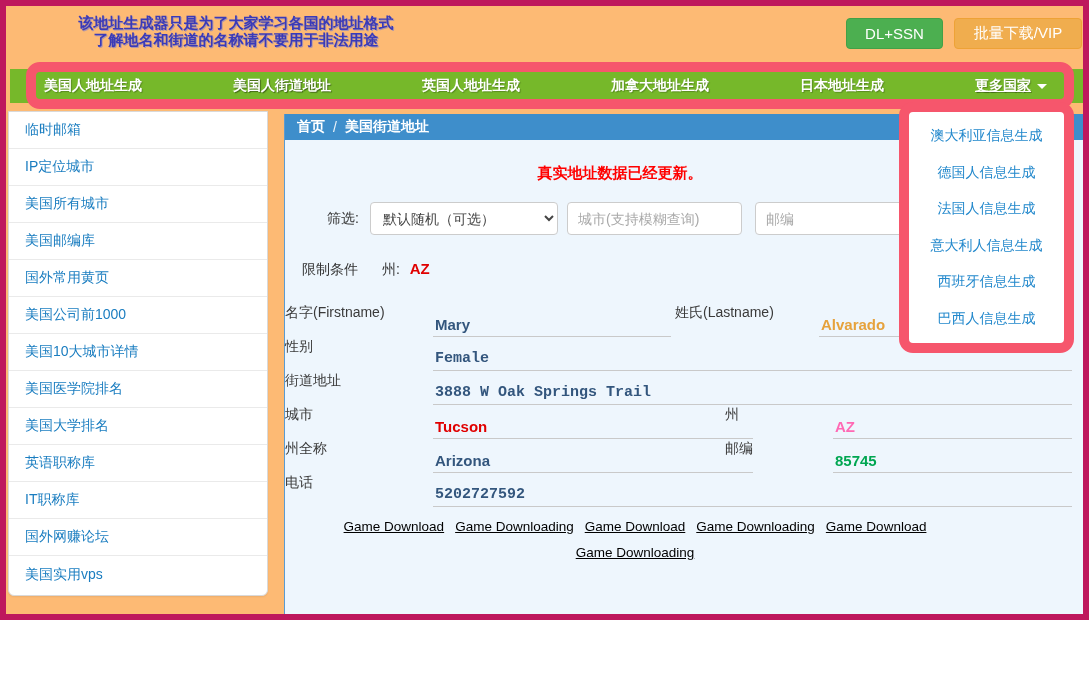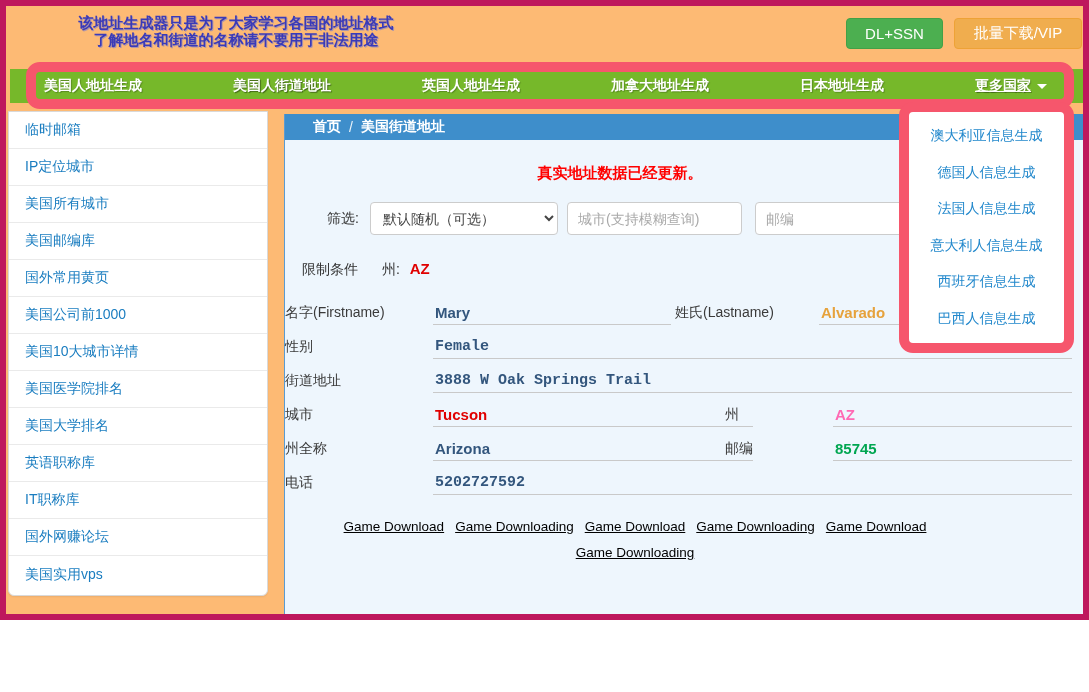--- a/index.html
+++ b/index.html
@@ -52,21 +52,21 @@
                font-size:14px; color:var(--sidebar-link,#1a7dc0);
                border-bottom:1px solid #eaeaea; cursor:pointer; }
   .side-item:last-child { border-bottom:none; }
 
   
   .panel { position:absolute; left:278px; top:108px; width:807px; height:584px;
            background:var(--panel-bg,#eef6fd); border-left:1px solid var(--panel-border,#5b9bd0);
            border-right:1px solid var(--panel-border,#5b9bd0); z-index:1; }
   .crumbbar { position:absolute; left:0; top:0; width:100%; height:26px;
               background:var(--breadcrumb-blue,#3e8ecb); color:#fff; font-size:14px;
-              font-weight:bold; display:flex; align-items:center; padding-left:28px; }
+              font-weight:bold; display:flex; align-items:center; padding-left:12px; }
   .crumbbar .sep { margin:0 8px; font-weight:normal; opacity:.9; }
   .notice { position:absolute; top:50px; left:0; width:670px; text-align:center;
             color:var(--notice-red,#ff0000); font-size:15px; font-weight:bold; }
 
   .filter-row { position:absolute; top:88px; left:0; width:100%; height:33px; }
   .filter-label { position:absolute; left:42px; top:8px; font-size:14px; color:#333; }
   .fsel { position:absolute; left:85px; top:0; width:188px; height:33px; font-size:14px;
           color:#444; border:1px solid #ccc; border-radius:4px; background:#fff; padding:0 8px;
           font-family:"Liberation Sans","DejaVu Sans",sans-serif; }
   .finput { position:absolute; top:0; height:33px; font-size:14px; color:#444;
@@ -78,21 +78,21 @@
 
   .constraint { position:absolute; top:146px; left:17px; font-size:14px; color:#333; }
   .constraint .st { margin-left:20px; }
   .constraint .stv { margin-left:6px; color:var(--value-red,#e00000); font-weight:bold; font-size:15px; }
 
   .frow { position:absolute; left:0; width:787px; height:26px; }
   .flabel { position:absolute; top:4px; font-size:14px; color:#3a3a3a; text-align:left; white-space:nowrap; }
   .lab1 { left:0; width:142px; }
   .lab-last { left:390px; width:127px; }
   .lab-col2 { left:440px; width:100px; }
-  .vbox { position:absolute; top:0; height:25px; border-bottom:1px solid var(--underline,#c9c9c9);
+  .vbox { position:absolute; top:12px; height:25px; border-bottom:1px solid var(--underline,#c9c9c9);
           padding-left:2px; }
   .vbox span { font-size:15px; font-weight:bold; line-height:25px; color:var(--value-blue,#33567d);
                white-space:nowrap; }
   .v-first { left:148px; width:238px; }
   .v-last  { left:534px; width:253px; }
   .v-full  { left:148px; width:639px;font-family:Liberation Mono, monospace; }
   .v-half  { left:148px; width:320px; }
   .v-col2  { left:548px; width:239px; }
   .c-red    span { color:var(--value-red,#e00000); }
   .c-pink   span { color:var(--value-pink,#ff69b4); }

